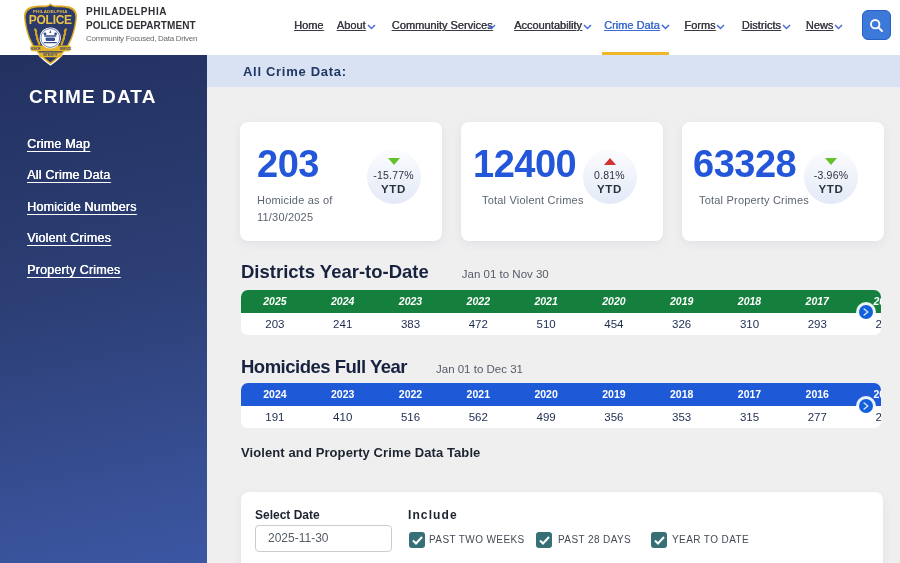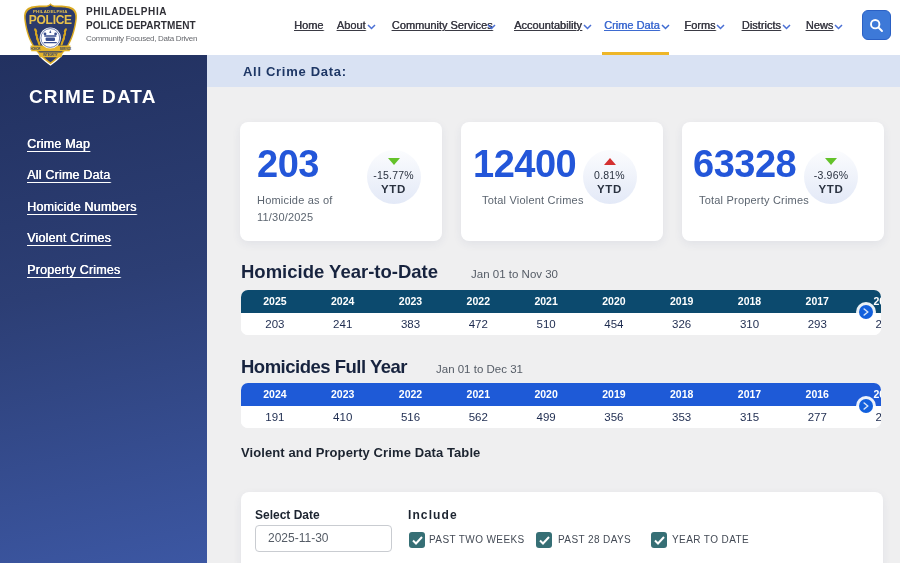--- a/index.html
+++ b/index.html
@@ -43,21 +43,21 @@
 
 .sect-h { position:absolute; left:34px; white-space:nowrap; }
 .sect-h h2 { display:inline-block; font-size:18.5px; font-weight:bold; color:#17233e; letter-spacing:0px; }
 .sect-h span { font-size:11.5px; color:#555c66; margin-left:33px; }
 .ytable { position:absolute; left:34px; width:640px; border-radius:7px; overflow:hidden; background:#fff; }
 .ytable .hrow { display:flex; height:23px; }
 .ytable .drow { display:flex; height:22px; background:#fff; }
 .ytable .hrow div, .ytable .drow div { width:67.8px; flex:none; text-align:center; }
 .ytable .hrow div { color:#fff; font-size:10.5px; font-weight:bold; line-height:23px; }
 .ytable .drow div { color:#1d2b4f; font-size:11.5px; line-height:22px; }
-.navy .hrow { background:#0c4a6e; }
+.navy .hrow { background:#15803d;font-style:italic; }
 .blue .hrow { background:#1e5ad7; }
 .chevwrap { position:absolute; left:614.5px; top:12px; width:20px; height:20px; border-radius:50%; background:rgba(255,255,255,0.92); display:flex; align-items:center; justify-content:center; z-index:5; }
 .chevwrap .inner { width:14px; height:14px; border-radius:50%; background:#1260dd; display:flex; align-items:center; justify-content:center; }
 
 
 .h3row { position:absolute; left:34px; top:390px; font-size:13px; font-weight:bold; color:#1c2430; letter-spacing:0.1px; }
 .para { position:absolute; left:34px; top:416px; font-size:11px; color:#4b525c; letter-spacing:0.1px; }
 .formcard { position:absolute; left:34px; top:437px; width:642px; height:80px; background:#fff; border-radius:8px; box-shadow:0 3px 10px rgba(40,60,120,0.07); }
 .formcard .flabel { position:absolute; font-size:12px; font-weight:bold; color:#1c2430; top:16px; }
 .datebox { position:absolute; left:14px; top:33px; width:137px; height:27px; border:1px solid #c9ccd1; border-radius:4px; background:#fff; font-size:12px; color:#555c66; line-height:25px; padding-left:12px; }
@@ -104,21 +104,21 @@
     <div class="card" style="left:475px;">
       <div class="num" style="left:11px;">63328</div>
       <div class="lbl">Total Property Crimes</div>
       <div class="badge-circ" style="left:122px;">
         <div class="tri-down"></div>
         <div class="pct">-3.96%</div>
         <div class="ytd">YTD</div>
       </div>
     </div>
 
-    <div class="sect-h" style="top:205.5px;"><h2>Homicide Year-to-Date</h2><span>Jan 01 to Nov 30</span></div>
+    <div class="sect-h" style="top:205.5px;"><h2>Districts Year-to-Date</h2><span>Jan 01 to Nov 30</span></div>
     <div class="ytable navy" style="top:235px;">
       <div class="hrow">
           <div>2025</div>
           <div>2024</div>
           <div>2023</div>
           <div>2022</div>
           <div>2021</div>
           <div>2020</div>
           <div>2019</div>
           <div>2018</div>

